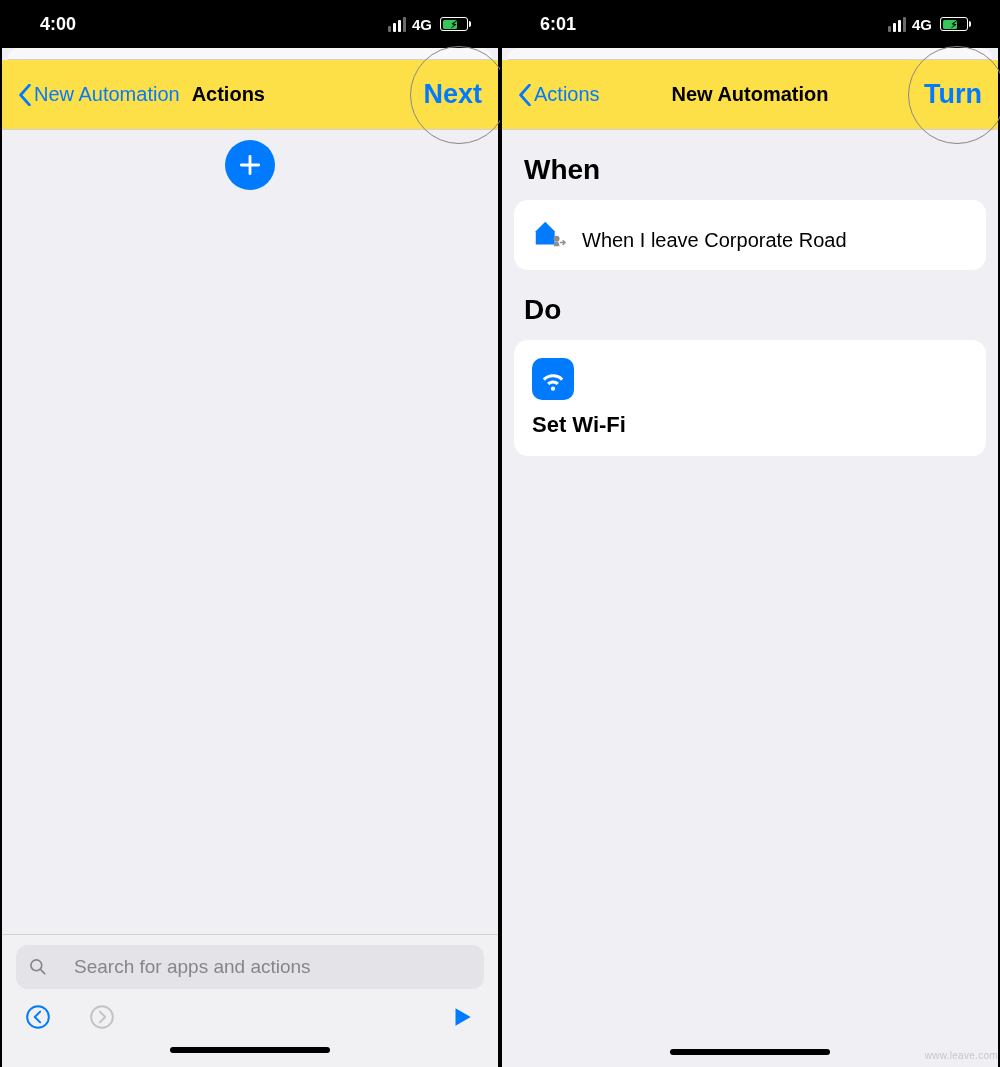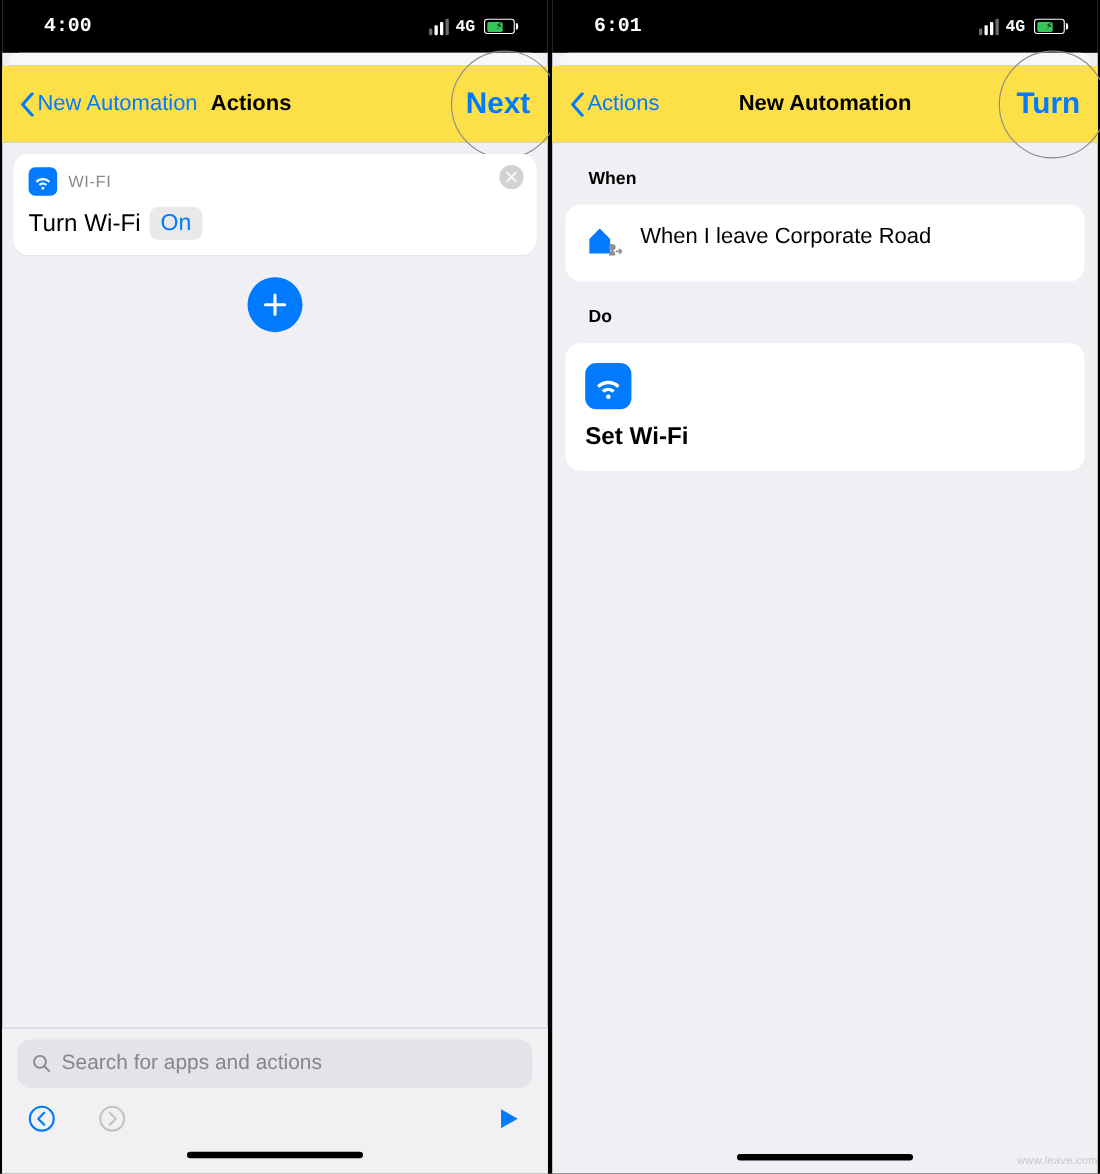--- a/index.html
+++ b/index.html
@@ -28,21 +28,20 @@
   .statusbar {
     height: 48px;
     background: #000;
     color: #fff;
     display: flex;
     align-items: center;
     justify-content: space-between;
     padding: 0 30px 0 38px;
     font-size: 18px;
     font-weight: 600;
-    font-family: Liberation Mono, monospace;
   }
   .sb-right { display: flex; align-items: center; gap: 4px; }
   .signal { display: inline-flex; align-items: flex-end; gap: 2px; margin-right: 2px; }
   .signal i { width: 3px; background: #6b6b6b; border-radius: 1px; }
   .signal i.on { background: #fff; }
   .signal i:nth-child(1){height:6px}
   .signal i:nth-child(2){height:9px}
   .signal i:nth-child(3){height:12px}
   .signal i:nth-child(4){height:15px}
   .net-label { font-size: 15px; font-weight:600; margin-right:4px;}
@@ -160,43 +159,43 @@
 
   
   .bottom-left {
     position:absolute; left:0; right:0; bottom:0;
     background:#f1f1f3;
     border-top: 0.5px solid #d1d1d6;
     padding: 10px 14px 8px 14px;
   }
   .searchbar {
     background:#e3e3e8; border-radius:12px; height:44px;
-    display:flex; align-items:center; gap:8px; padding:0 12px;
+    display:flex; align-items:center; gap:26px; padding:0 12px;
     color:#86868a; font-size:19px;
   }
   .toolbar {
     display:flex; align-items:center; justify-content:space-between;
     padding: 14px 8px 2px 8px;
   }
   .tb-left { display:flex; gap:36px; }
   .tb-btn { width:28px; height:28px; display:flex; align-items:center; justify-content:center; }
   .tb-btn svg { width:26px; height:26px; }
   .home-indicator {
     width:160px; height:6px; background:#000; border-radius:4px;
     margin: 14px auto 6px auto;
   }
 
   
   .section-title {
-    font-size: 16px; font-weight: 700; color:#000;
-    margin: 24px 10px 14px 33px;
+    font-size: 28px; font-weight: 700; color:#000;
+    margin: 24px 10px 14px 22px;
   }
   .list-row {
     background:#fff; border-radius:14px; margin: 0 12px;
-    padding: 18px 18px; display:flex; align-items:flex-start; gap:16px;
+    padding: 18px 18px; display:flex; align-items:flex-end; gap:16px;
     font-size:20px;
   }
   .loc-icon { position:relative; width:34px; height:34px; }
   .wifi-icon-lg {
     width:42px; height:42px; background:#007aff; border-radius:10px;
     display:flex; align-items:center; justify-content:center;
   }
   .wifi-icon-lg svg { width:28px; height:28px; }
   .do-card {
     background:#fff; border-radius:14px; margin: 0 12px;
@@ -243,39 +242,20 @@
             </svg>
           <span>New Automation</span>
         </div>
         <span class="nav-title left-align">Actions</span>
       </div>
       <span class="nav-right bold">Next</span>
       <div class="highlight-circle" style="right:-10px; top:-14px;"></div>
     </div>
 
     <div class="content">
-      <div class="action-card">
-        <div class="action-head">
-          <span class="wifi-icon-sm">
-            <svg viewBox="0 0 24 24">
-                <path fill="#fff" d="M12 18.5a1.8 1.8 0 1 0 0 3.6 1.8 1.8 0 0 0 0-3.6zm0-5.3c-2 0-3.8.8-5.1 2.1l1.9 1.9a4.5 4.5 0 0 1 6.4 0l1.9-1.9A7.2 7.2 0 0 0 12 13.2zm0-5.3c-3.4 0-6.5 1.4-8.8 3.6l1.9 1.9A9.9 9.9 0 0 1 12 10.6c2.6 0 5 1 6.9 2.8l1.9-1.9A12.4 12.4 0 0 0 12 7.9z"></path>
-              </svg>
-          </span>
-          <span>WI-FI</span>
-          <span class="remove-x">
-            <svg viewBox="0 0 10 10" width="10" height="10">
-                <path d="M1 1 L9 9 M9 1 L1 9" stroke="#fff" stroke-width="1.6" stroke-linecap="round"></path>
-              </svg>
-          </span>
-        </div>
-        <div class="action-body">
-          <span>Turn Wi-Fi</span>
-          <span class="param">On</span>
-        </div>
-      </div>
 
       <div class="add-btn">
         <svg viewBox="0 0 24 24" width="26" height="26">
             <path d="M12 4v16M4 12h16" stroke="#fff" stroke-width="2.6" stroke-linecap="round"></path>
           </svg>
       </div>
     </div>
 
     <div class="bottom-left">
       <div class="searchbar">

